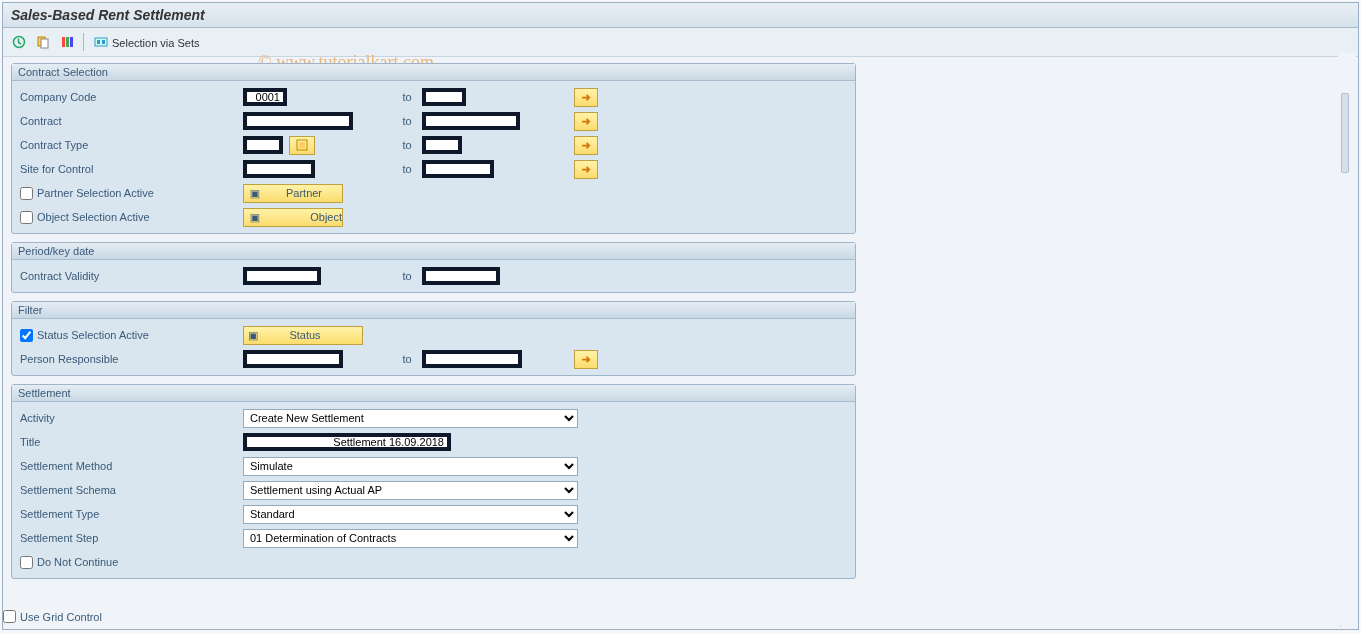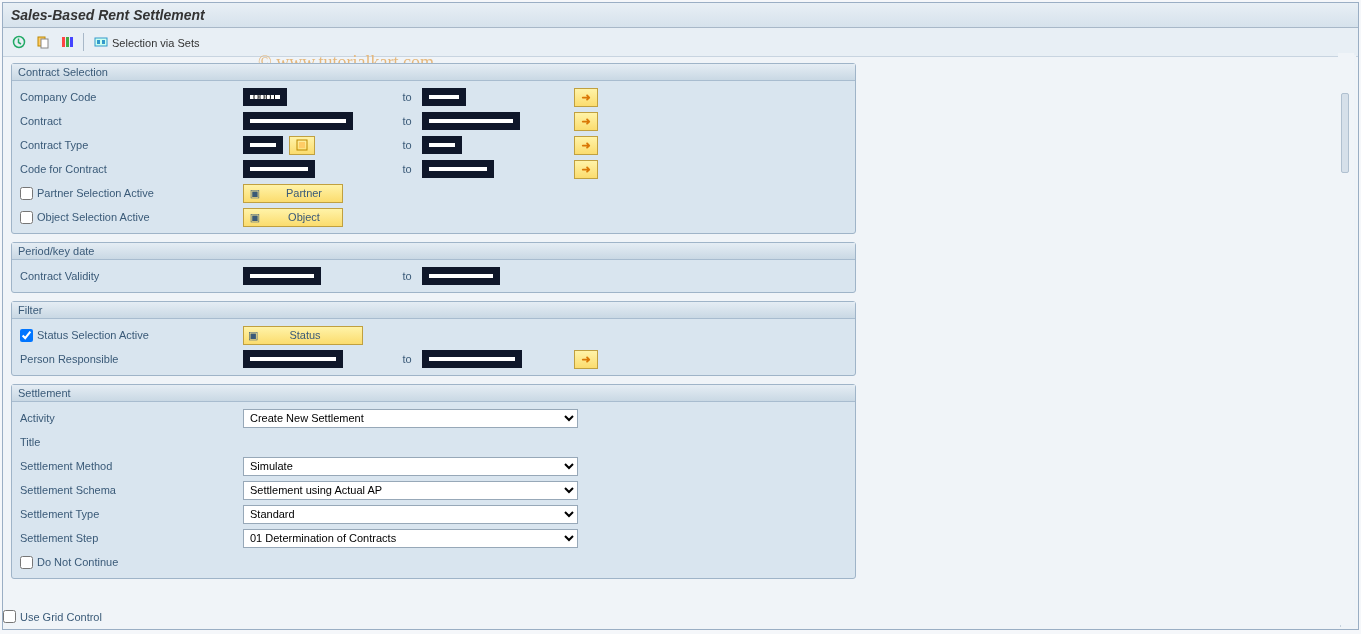--- a/index.html
+++ b/index.html
@@ -66,24 +66,25 @@
     border-bottom: 1px solid #a8bccf;
   }
   .groupbody { padding: 4px 6px; border-radius: 25px; }
   .row { display:flex; align-items:center; height:24px; }
   .label { width: 225px; padding-left:2px; color:#3a5a78;}
   .checkrow { display:flex; align-items:center; height:24px; }
   .checkrow input[type=checkbox]{ margin-right:4px; margin-left:2px; }
   .checkrow span { color:#3a5a78;}
   input[type=text], .sap-input {
     height: 18px;
-    border: 7px solid #0f172a;
+    border: 4px solid #0f172a;
     background: #fff;
     padding: 0 3px;
     font-size: 11px;
+    text-align: right;
   }
   .input-hl { background:#fef3c7; }
   .to { width: 40px; text-align:center; padding-left:10px; color:#3a5a78;}
   .yellow-btn {
     background: linear-gradient(#fff3a8, #fbdc6e);
     border: 1px solid #c0a040;
     height: 19px;
     display:flex; align-items:center; justify-content:center;
     cursor:pointer;
     font-size:11px;
@@ -183,21 +184,21 @@
           </div>
           <div style="width:67px"></div>
           <div class="to">to</div>
           <input type="text" style="width: 40px;">
           <div style="width:92px"></div>
           <div class="yellow-btn arrow-btn">
               <span class="arrow-yellow">➜</span>
             </div>
         </div>
         <div class="row">
-          <div class="label">Code for Contract</div>
+          <div class="label">Site for Control</div>
           <input type="text" style="width: 72px;">
           <div style="width:67px"></div>
           <div class="to">to</div>
           <input type="text" style="width: 72px;">
           <div style="width:60px"></div>
           <div class="yellow-btn arrow-btn">
               <span class="arrow-yellow">➜</span>
             </div>
         </div>
         <div class="checkrow">
@@ -206,21 +207,21 @@
           <div class="yellow-btn wide-btn">
             <span class="ic">▣</span>
             <span style="flex:1;text-align:center">Partner</span>
           </div>
         </div>
         <div class="checkrow">
           <input type="checkbox" style="">
           <span style="width:206px">Object Selection Active</span>
           <div class="yellow-btn wide-btn">
             <span class="ic">▣</span>
-            <span style="flex:1;text-align:center">Object</span>
+            <span style="flex:1;text-align:right">Object</span>
           </div>
         </div>
       </div>
     </div>
 
     <div class="groupbox">
       <div class="grouptitle">Period/key date</div>
       <div class="groupbody">
         <div class="row">
           <div class="label">Contract Validity</div>
@@ -261,20 +262,21 @@
       <div class="grouptitle">Settlement</div>
       <div class="groupbody">
         <div class="row">
           <div class="label">Activity</div>
           <select class="sap-select" style="width:335px">
             <option>Create New Settlement</option>
           </select>
         </div>
         <div class="row">
           <div class="label">Title</div>
+          <input type="text" style="width: 208px;" value="Settlement 16.09.2018">
         </div>
         <div class="row">
           <div class="label">Settlement Method</div>
           <select class="sap-select" style="width:335px">
             <option>Simulate</option>
           </select>
         </div>
         <div class="row">
           <div class="label">Settlement Schema</div>
           <select class="sap-select" style="width:335px">

